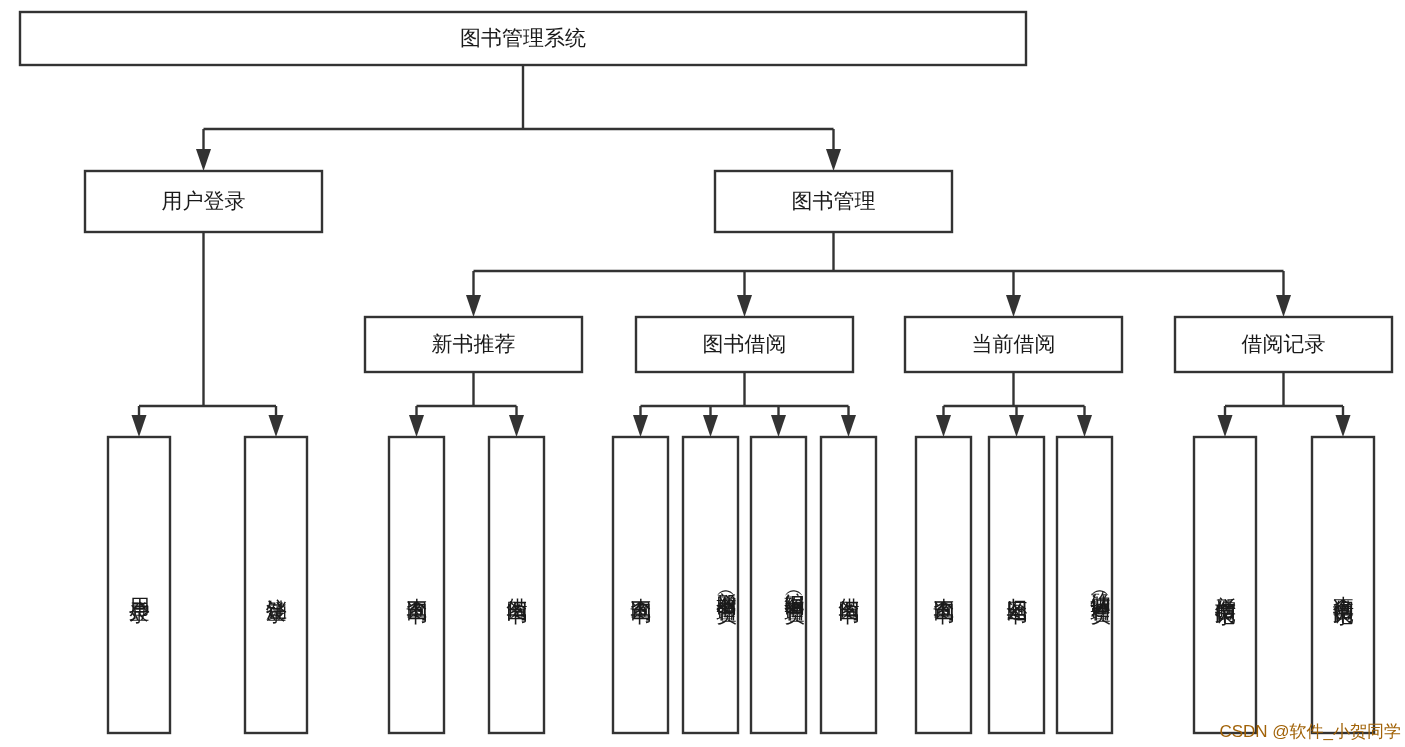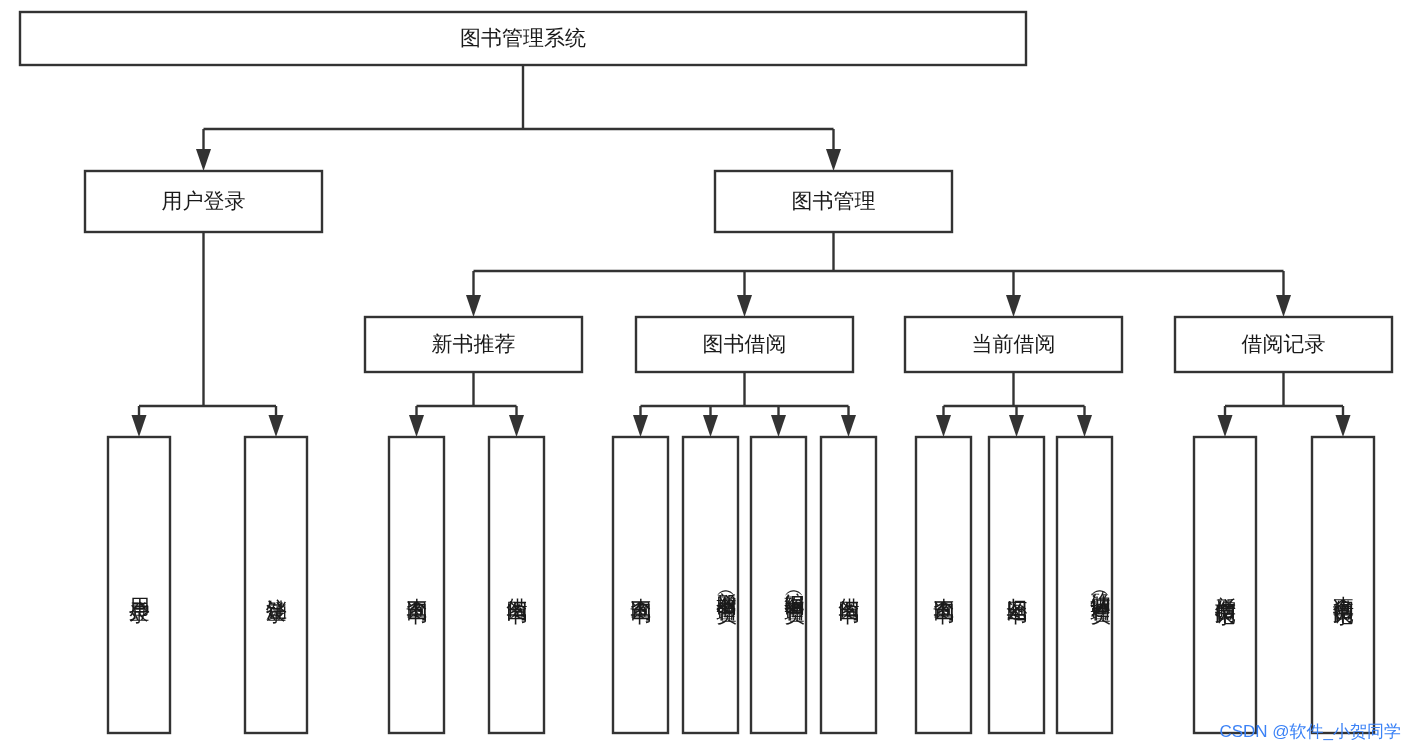--- a/index.html
+++ b/index.html
@@ -62,21 +62,21 @@
     align-items: flex-start;
     justify-content: center;
     pointer-events: none;
   }
   .watermark {
     position: absolute;
     right: 8px;
     bottom: 4px;
     font-family: "Liberation Sans", "DejaVu Sans", sans-serif;
     font-size: 17px;
-    color: #3b82f6;
+    color: #a16207;
     white-space: nowrap;
   }
 </style>
 </head>
 <body>
 
 <div id="diagram-root">
   <svg class="diagram" viewBox="0 0 1405 747">
     <g id="connector-layer">
         <path d="M 519 65 L 519 129" class="connector"></path>

